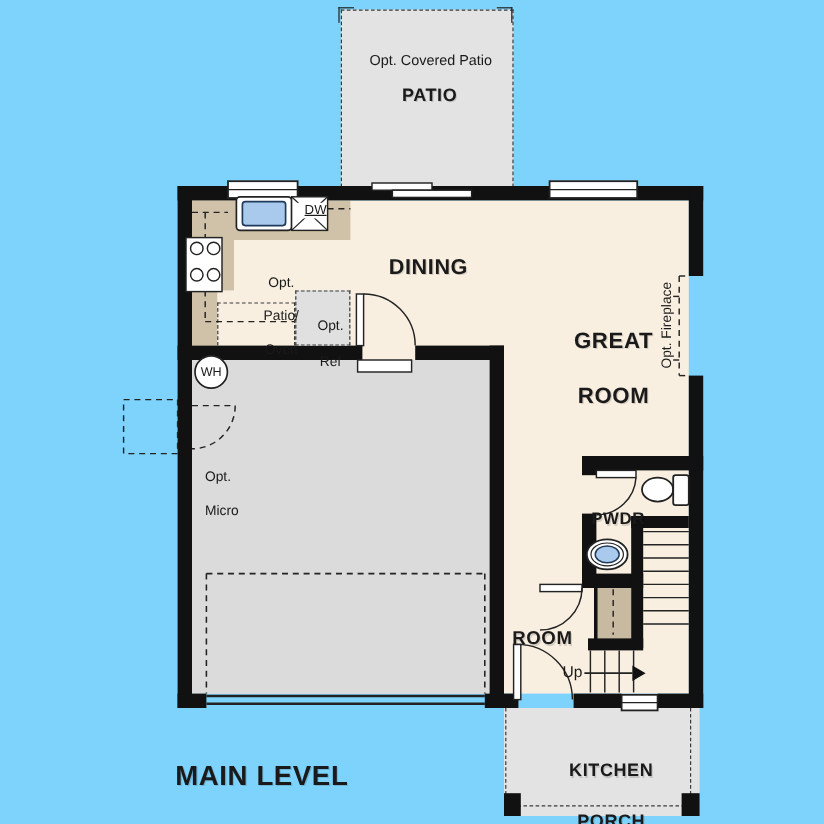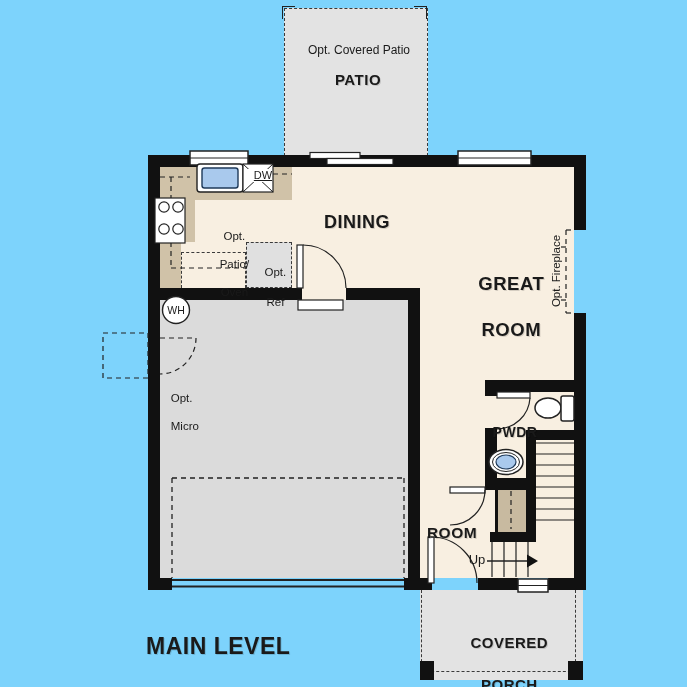--- a/index.html
+++ b/index.html
@@ -232,19 +232,19 @@
     <span>Opt.</span><br>
     <span>Micro</span>
   </div>
 
   <div class="abs txt room-label" style="left:484px;top:424px;width:62px;font-size:14px;">PWDR</div>
 
   <div class="abs txt room-label" style="left:412px;top:524px;width:80px;font-size:15.5px;">ROOM</div>
   <div class="abs txt" style="left:464px;top:552px;width:26px;font-size:13px;">Up</div>
 
   <div class="abs txt room-label" style="left:430px;top:611px;width:140px;font-size:15px;line-height:21px;">
-    <span>COVERED</span><br>
+    <span>KITCHEN</span><br>
     <span>PORCH</span>
   </div>
 
   <div class="abs txt room-label" style="left:146px;top:594px;width:220px;text-align:left;font-size:23px;margin-top:39px;">MAIN LEVEL</div>
 
 </div>
 
 </body></html>

